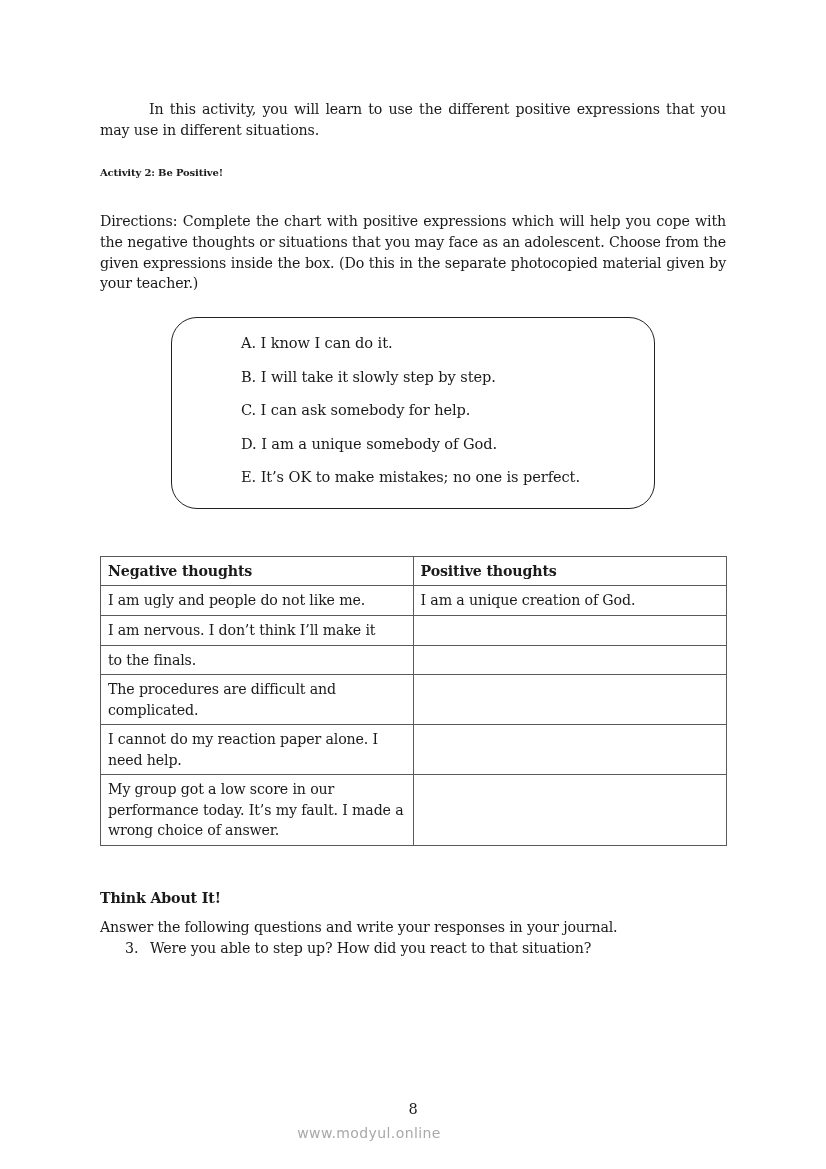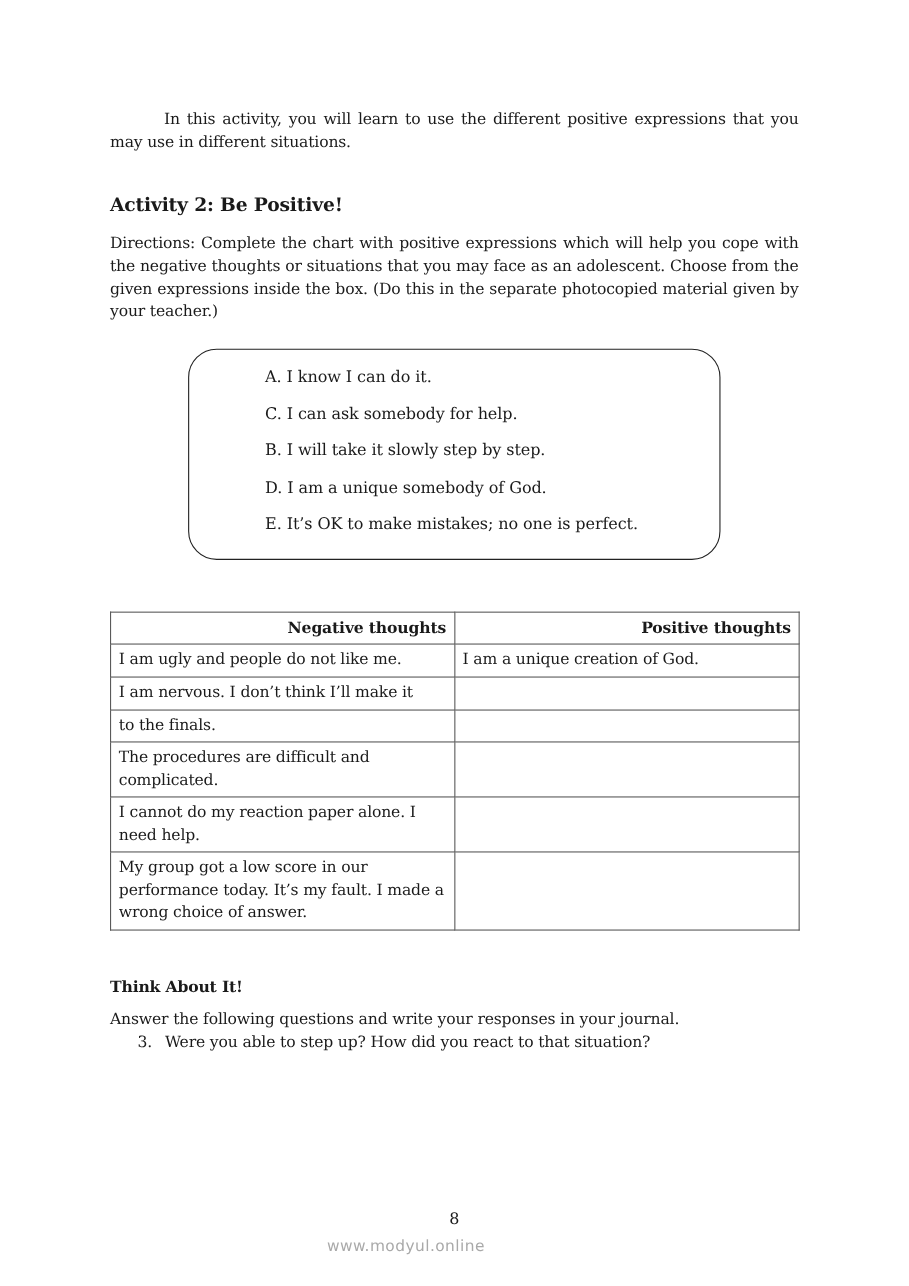--- a/index.html
+++ b/index.html
@@ -27,23 +27,23 @@
       top: 99px;
       text-align: justify;
     }
     .intro .indent {
       display: inline-block;
       width: 49px;
     }
     .activity-title {
       position: absolute;
       left: 100px;
-      top: 177px;
+      top: 163px;
       font-weight: bold;
-      font-size: 17px;
+      font-size: 10px;
       line-height: 20px;
       letter-spacing: -0.15px;
     }
     .directions {
       top: 211px;
       text-align: justify;
       text-align-last: left;
     }
     .expr-box {
       position: absolute;
@@ -81,21 +81,21 @@
       letter-spacing: -0.15px;
     }
     .chart-table th, .chart-table td {
       border: 1.2px solid #5a5a5a;
       padding: 0 7px;
       vertical-align: middle;
       text-align: left;
       line-height: 20.5px;
     }
     .chart-table th {
-      text-align: right;
+      text-align: left;
       font-weight: bold;
       height: 28px;
     }
     .chart-table col.c1 { width: 313px; }
     .chart-table col.c2 { width: 314px; }
     .row-1 td { height: 29px; }
     .row-2 td { height: 29px; }
     .row-3 td { height: 28px; }
     .row-4 td { height: 49px; }
     .row-5 td { height: 49px; }
@@ -159,22 +159,22 @@
 
 <p class="page-text intro" style="margin:0;"><span class="indent"></span><span>In this activity, you will learn to use the different positive expressions that you may use in different situations.</span></p>
 
 <div class="activity-title">Activity 2: Be Positive!</div>
 
 <p class="page-text directions" style="margin:0;">Directions: Complete the chart with positive expressions which will help you cope with the negative thoughts or situations that you may face as an adolescent. Choose from the given expressions inside the box. (Do this in the separate photocopied material given by your teacher.)</p>
 
 <div class="expr-box"></div>
 <ul class="expr-list">
   <li>A. I know I can do it.</li>
+  <li>B. I will take it slowly step by step.</li>
   <li>C. I can ask somebody for help.</li>
-  <li>B. I will take it slowly step by step.</li>
   <li>D. I am a unique somebody of God.</li>
   <li>E. It’s OK to make mistakes; no one is perfect.</li>
 </ul>
 
 <table class="chart-table">
   <colgroup>
       <col class="c1">
       <col class="c2">
     </colgroup>
   <thead>

